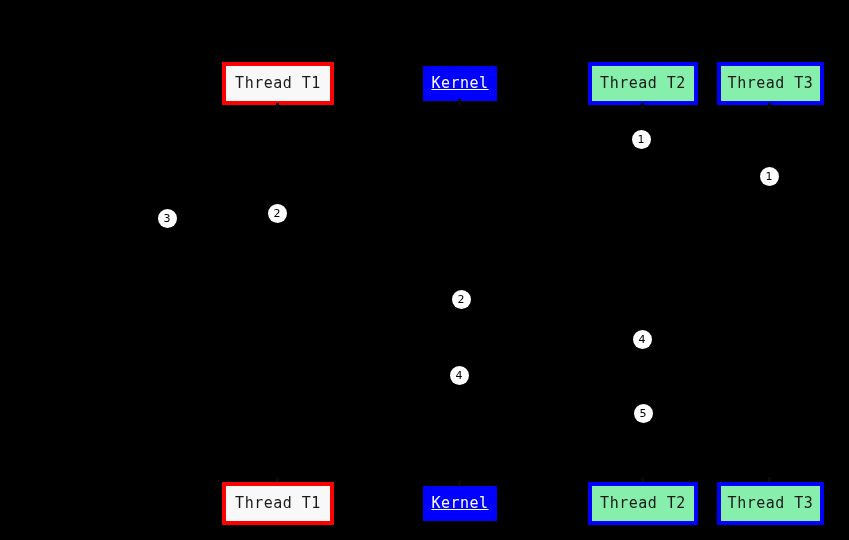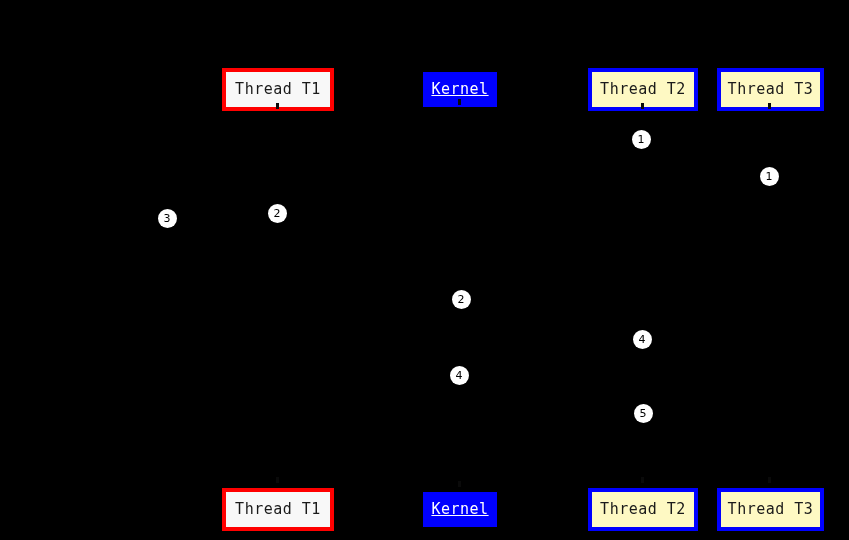--- a/index.html
+++ b/index.html
@@ -27,29 +27,28 @@
   .participant {
     position: absolute;
     box-sizing: border-box;
     display: flex;
     align-items: center;
     justify-content: center;
     white-space: nowrap;
     font-size: 15px;
     letter-spacing: 0.5px;
     line-height: 1;
-    margin-top: 6px;
   }
   .participant.red {
     background: #f8f8f8;
     border: 4px solid #ff0000;
     color: #1a1a1a;
   }
   .participant.blueoutline {
-    background: #fef9c3;
+    background: #86efac;
     border: 4px solid #0000ff;
     color: #1a1a1a;
   }
   .participant.bluefill {
     background: #0000ff;
     border: 0;
     color: #ffffff;
     text-decoration: underline;
   }
 

